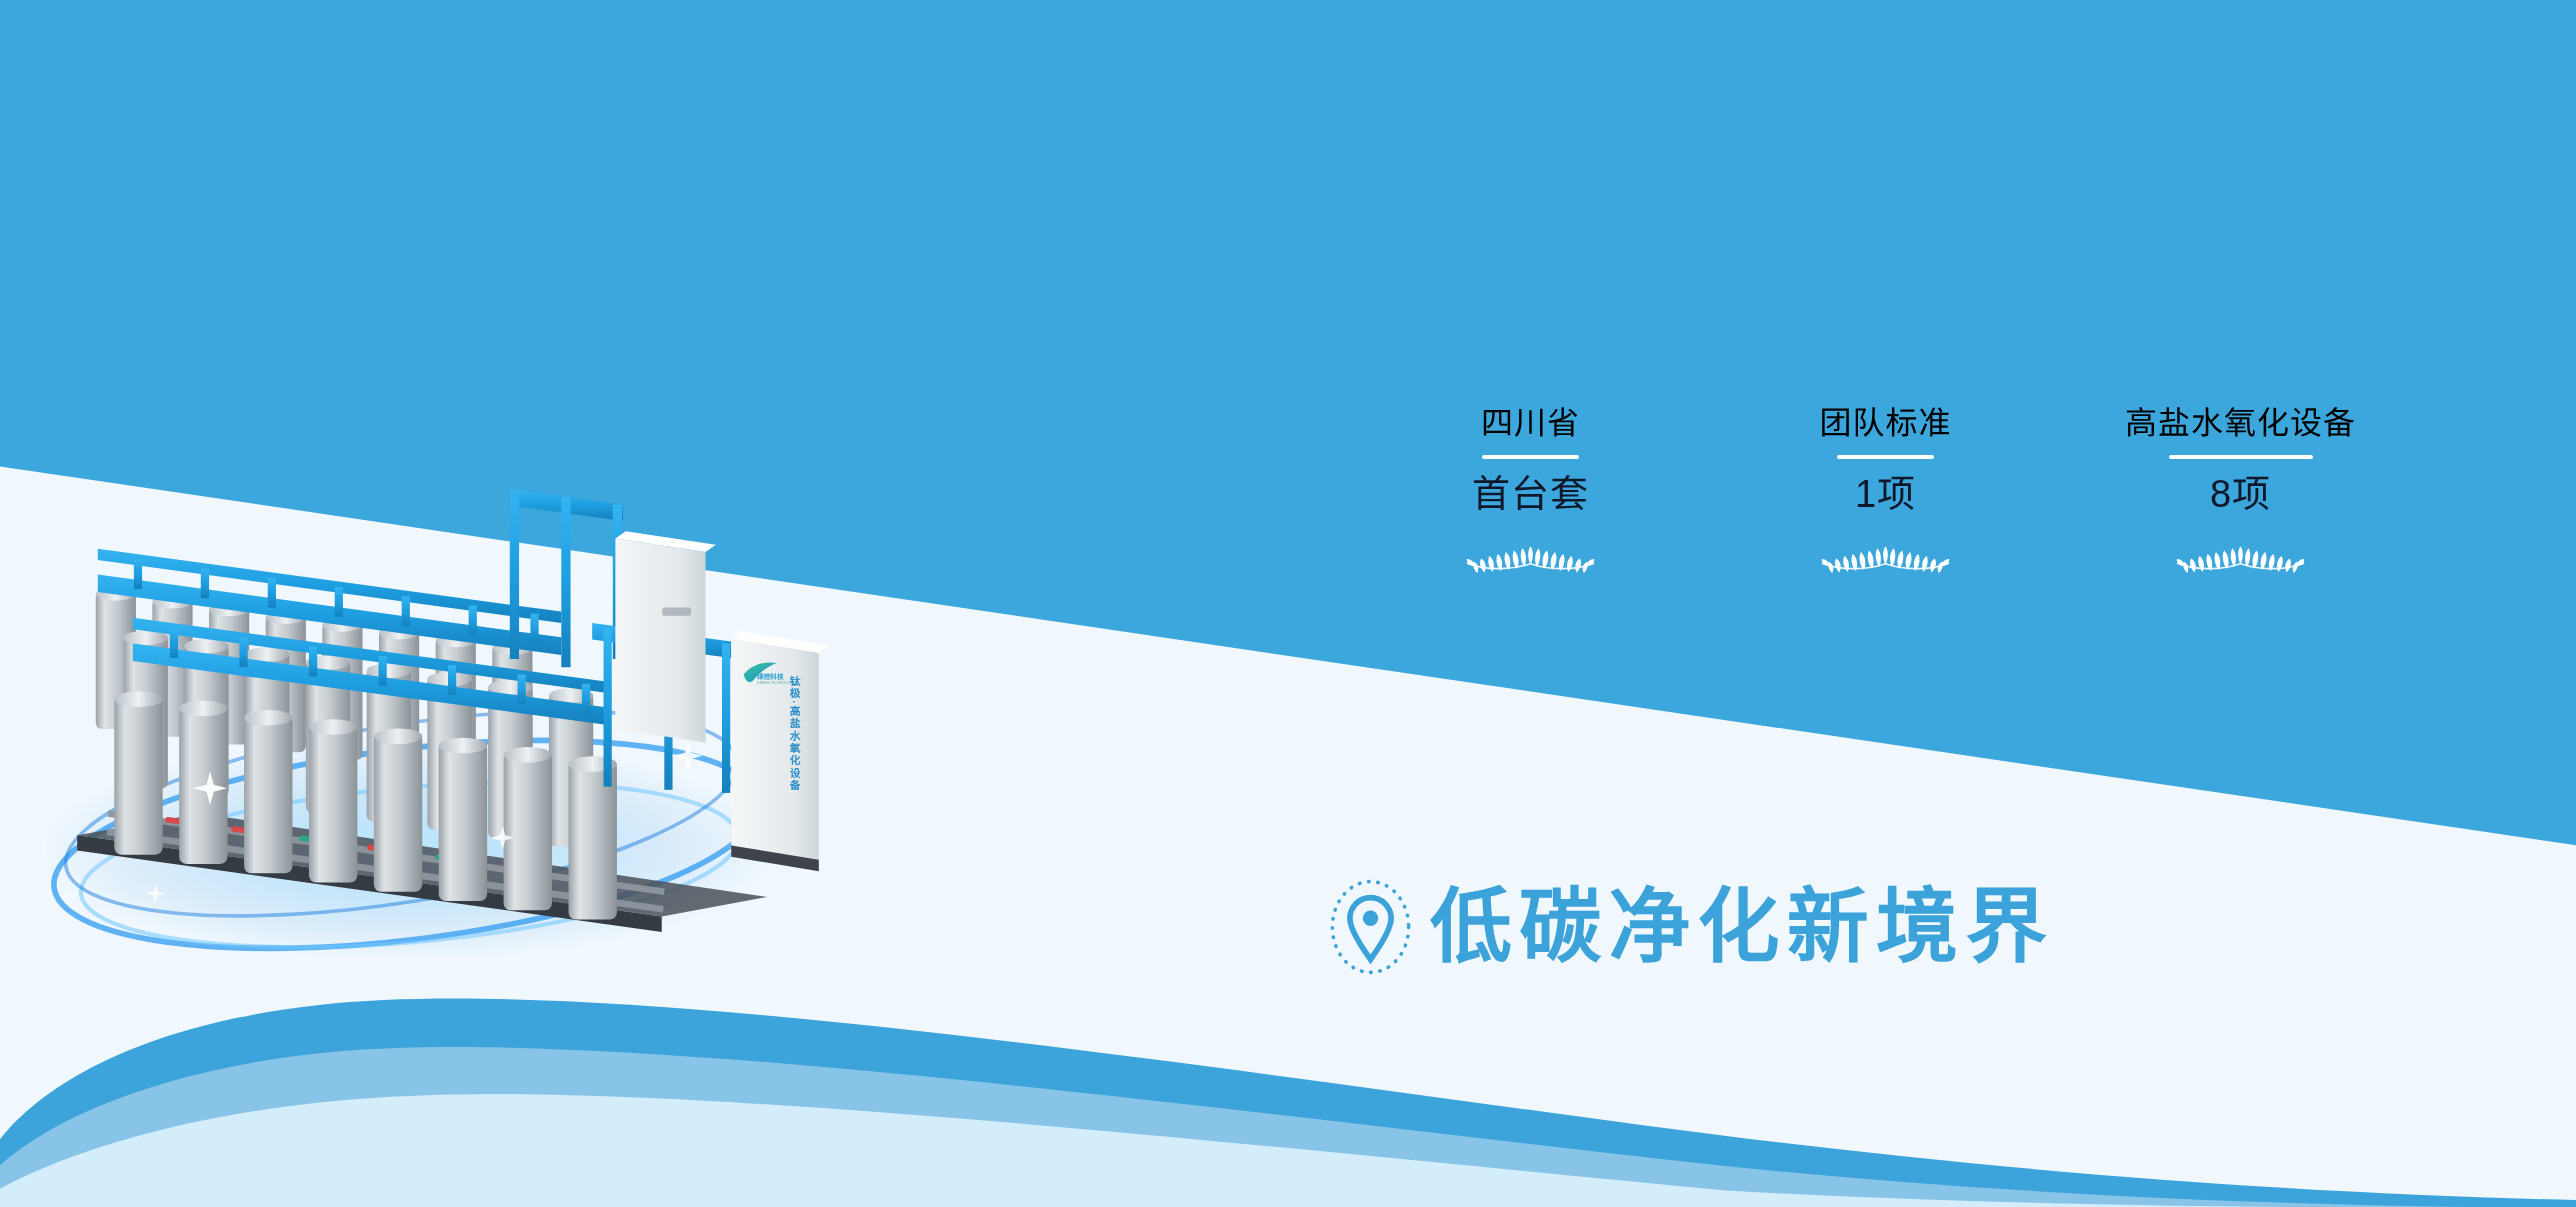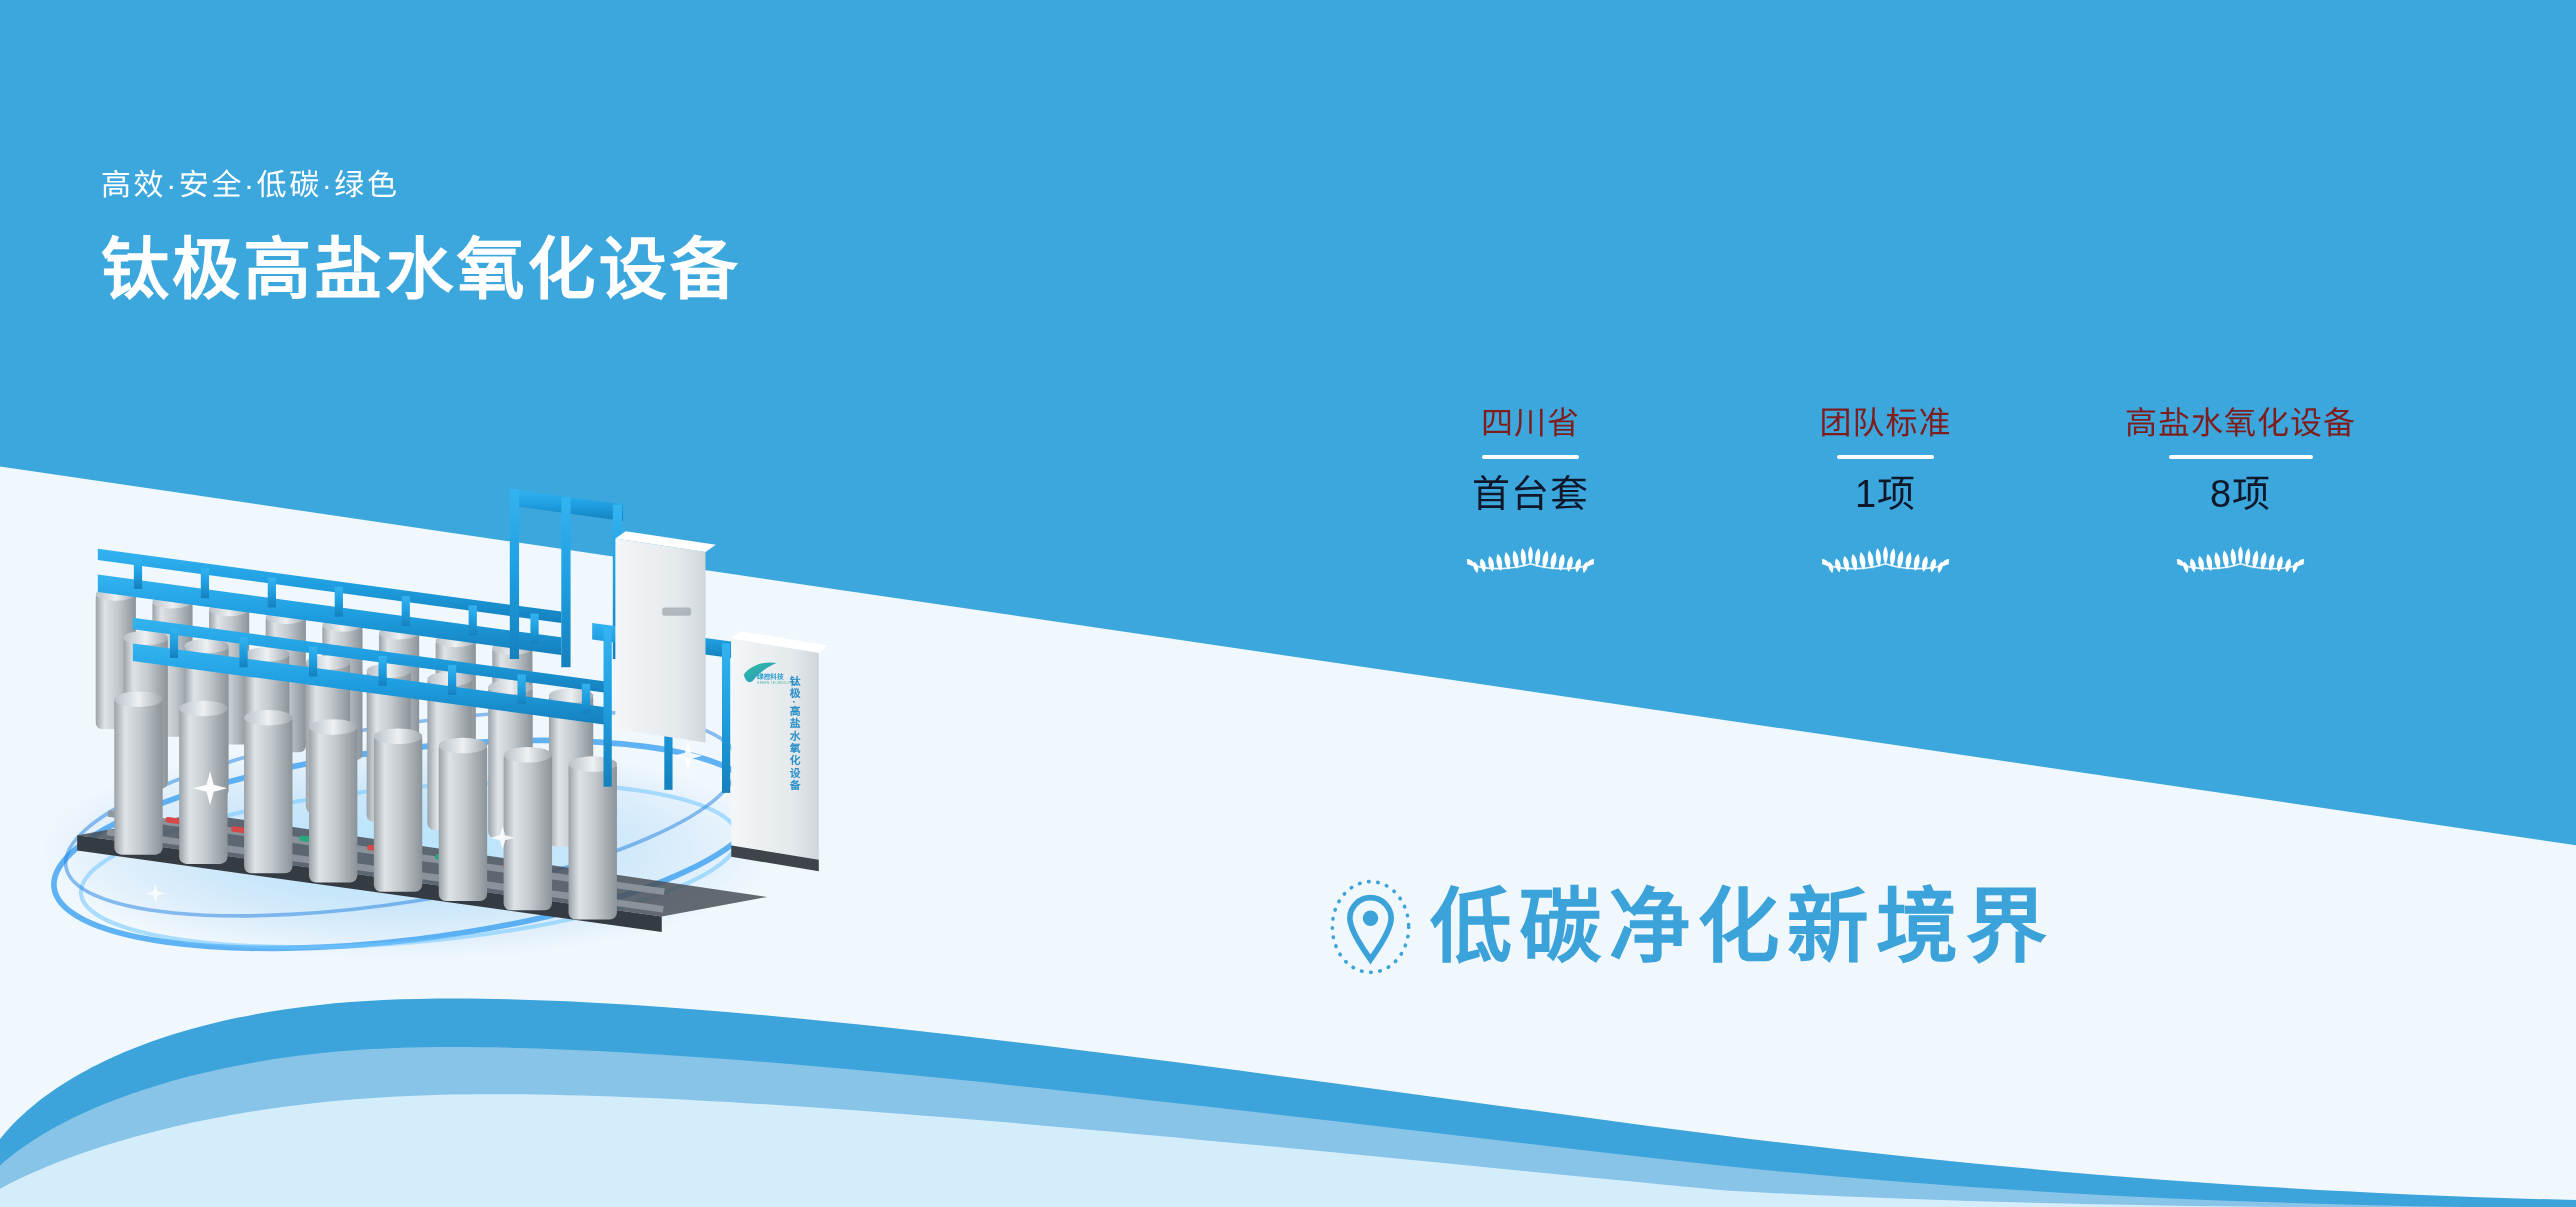--- a/index.html
+++ b/index.html
@@ -51,21 +51,21 @@
     position:absolute;
     left:1386px; top:407px;
     width:999px;
     display:flex;
     justify-content:space-between;
     align-items:flex-start;
     z-index:40;
   }
   .stat { text-align:center; width:289px; }
   .stat-label {
-    color:#7f1d1d;
+    color:#000000;
     font-size:32px;
     line-height:1.05;
     font-weight:400;
     letter-spacing:1px;
     white-space:nowrap;
   }
   .stat-rule {
     height:3.6px;
     background:#ffffff;
     margin:14.4px auto 15.5px auto;
@@ -364,24 +364,20 @@
 
       <g fill="#ffffff">
         <path d="M318,618 l7,26 26,7 -26,7 -7,26 -7,-26 -26,-7 26,-7 Z" opacity="0.95"></path>
         <path d="M1246,560 l6,22 22,6 -22,6 -6,22 -6,-22 -22,-6 22,-6 Z" opacity="0.9"></path>
         <path d="M886,724 l5,18 18,5 -18,5 -5,18 -5,-18 -18,-5 18,-5 Z" opacity="0.85"></path>
         <path d="M212,836 l4,15 15,4 -15,4 -4,15 -4,-15 -15,-4 15,-4 Z" opacity="0.8"></path>
       </g>
     </svg>
   </div>
 
-  <div id="headline">
-    <div id="eyebrow">高效·安全·低碳·绿色</div>
-    <h1 id="maintitle">钛极高盐水氧化设备</h1>
-  </div>
 
   <div id="stats">
 
     <div class="stat">
       <div class="stat-label">四川省</div>
       <div class="stat-rule"></div>
       <div class="stat-value">首台套</div>
       <div class="wreath">
         <svg width="155" height="41" viewBox="0 0 300 80" xmlns="http://www.w3.org/2000/svg">
           <g fill="#ffffff">

